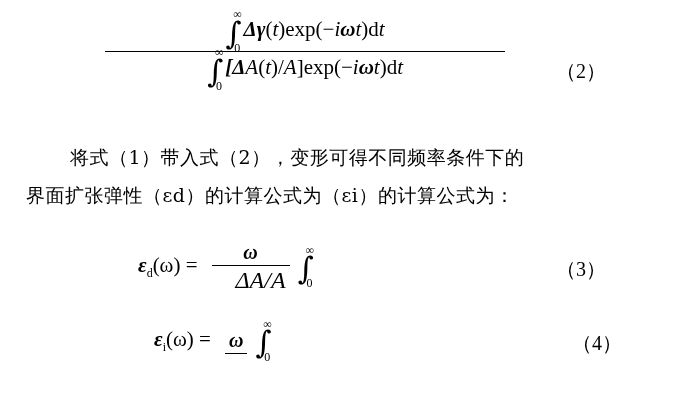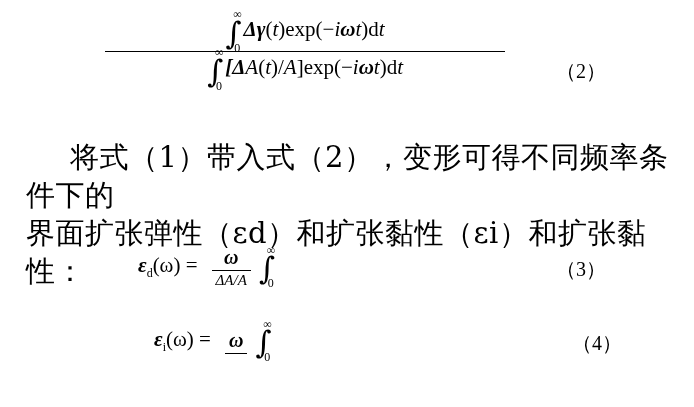--- a/index.html
+++ b/index.html
@@ -93,21 +93,21 @@
     font-style: normal;
   }
 
   
   .para {
     position: absolute;
     left: 26px;
     top: 138px;
     width: 646px;
     font-family: "DejaVu Serif", serif;
-    font-size: 29px;
+    font-size: 19px;
     line-height: 38px;
     letter-spacing: 0.5px;
   }
   .para .line1 { text-indent: 44px; display: block; }
   .para .line2 { display: block; }
 
   
   .eq3-block {
     position: absolute;
     left: 0;
@@ -148,23 +148,24 @@
   .smallfrac .top {
     font-size: 20px;
     padding: 0 4px 1px 4px;
     line-height: 1.05;
   }
   .smallfrac .bar {
     border-top: 1.6px solid #000;
     height: 0;
   }
   .smallfrac .bot {
-    font-size: 15px;
+    font-size: 24px;
     padding: 2px 4px 0 4px;
     line-height: 1.05;
+    margin-left: 20px;
   }
   .eq3-num-label { left: 556px; top: 18px; }
   .eq4-num-label { left: 556px; top: 18px; }
   .tail { margin-left: 4px; }
 </style>
 </head>
 <body>
 
 <div class="page">
 
@@ -184,21 +185,21 @@
           <span class="sym">∫</span>
           <span class="lower">0</span>
         </span><span class="bolditalic">[Δ</span><span class="ital">A</span><span class="upr">(</span><span class="ital">t</span><span class="upr">)/</span><span class="ital">A</span><span class="upr">]exp(−</span><span class="ital">i</span><span class="bolditalic">ω</span><span class="ital">t</span><span class="upr">)d</span><span class="ital">t</span>
       </div>
     </div>
     <div class="eq-number eq2-num-label">（2）</div>
   </div>
 
   <div class="para">
     <span class="line1">将式（1）带入式（2），变形可得不同频率条件下的</span>
-    <span class="line2">界面扩张弹性（εd）和扩张黏性（εi）和扩张黏性：</span>
+    <span class="line2">界面扩张弹性（εd）的计算公式为（εi）的计算公式为：</span>
   </div>
 
   <div class="eq3-block">
     <div class="eq-body">
       <span class="eq-lhs"><span class="bolditalic">ε</span><span class="sub">d</span><span class="upr">(ω) =</span></span>
       <span class="smallfrac">
         <span class="top" style="font-style:italic;font-weight:bold;">ω</span>
         <span class="bar" style="display:block;"></span>
         <span class="bot" style="font-style:italic;display:block;">ΔA/A</span>
       </span>

